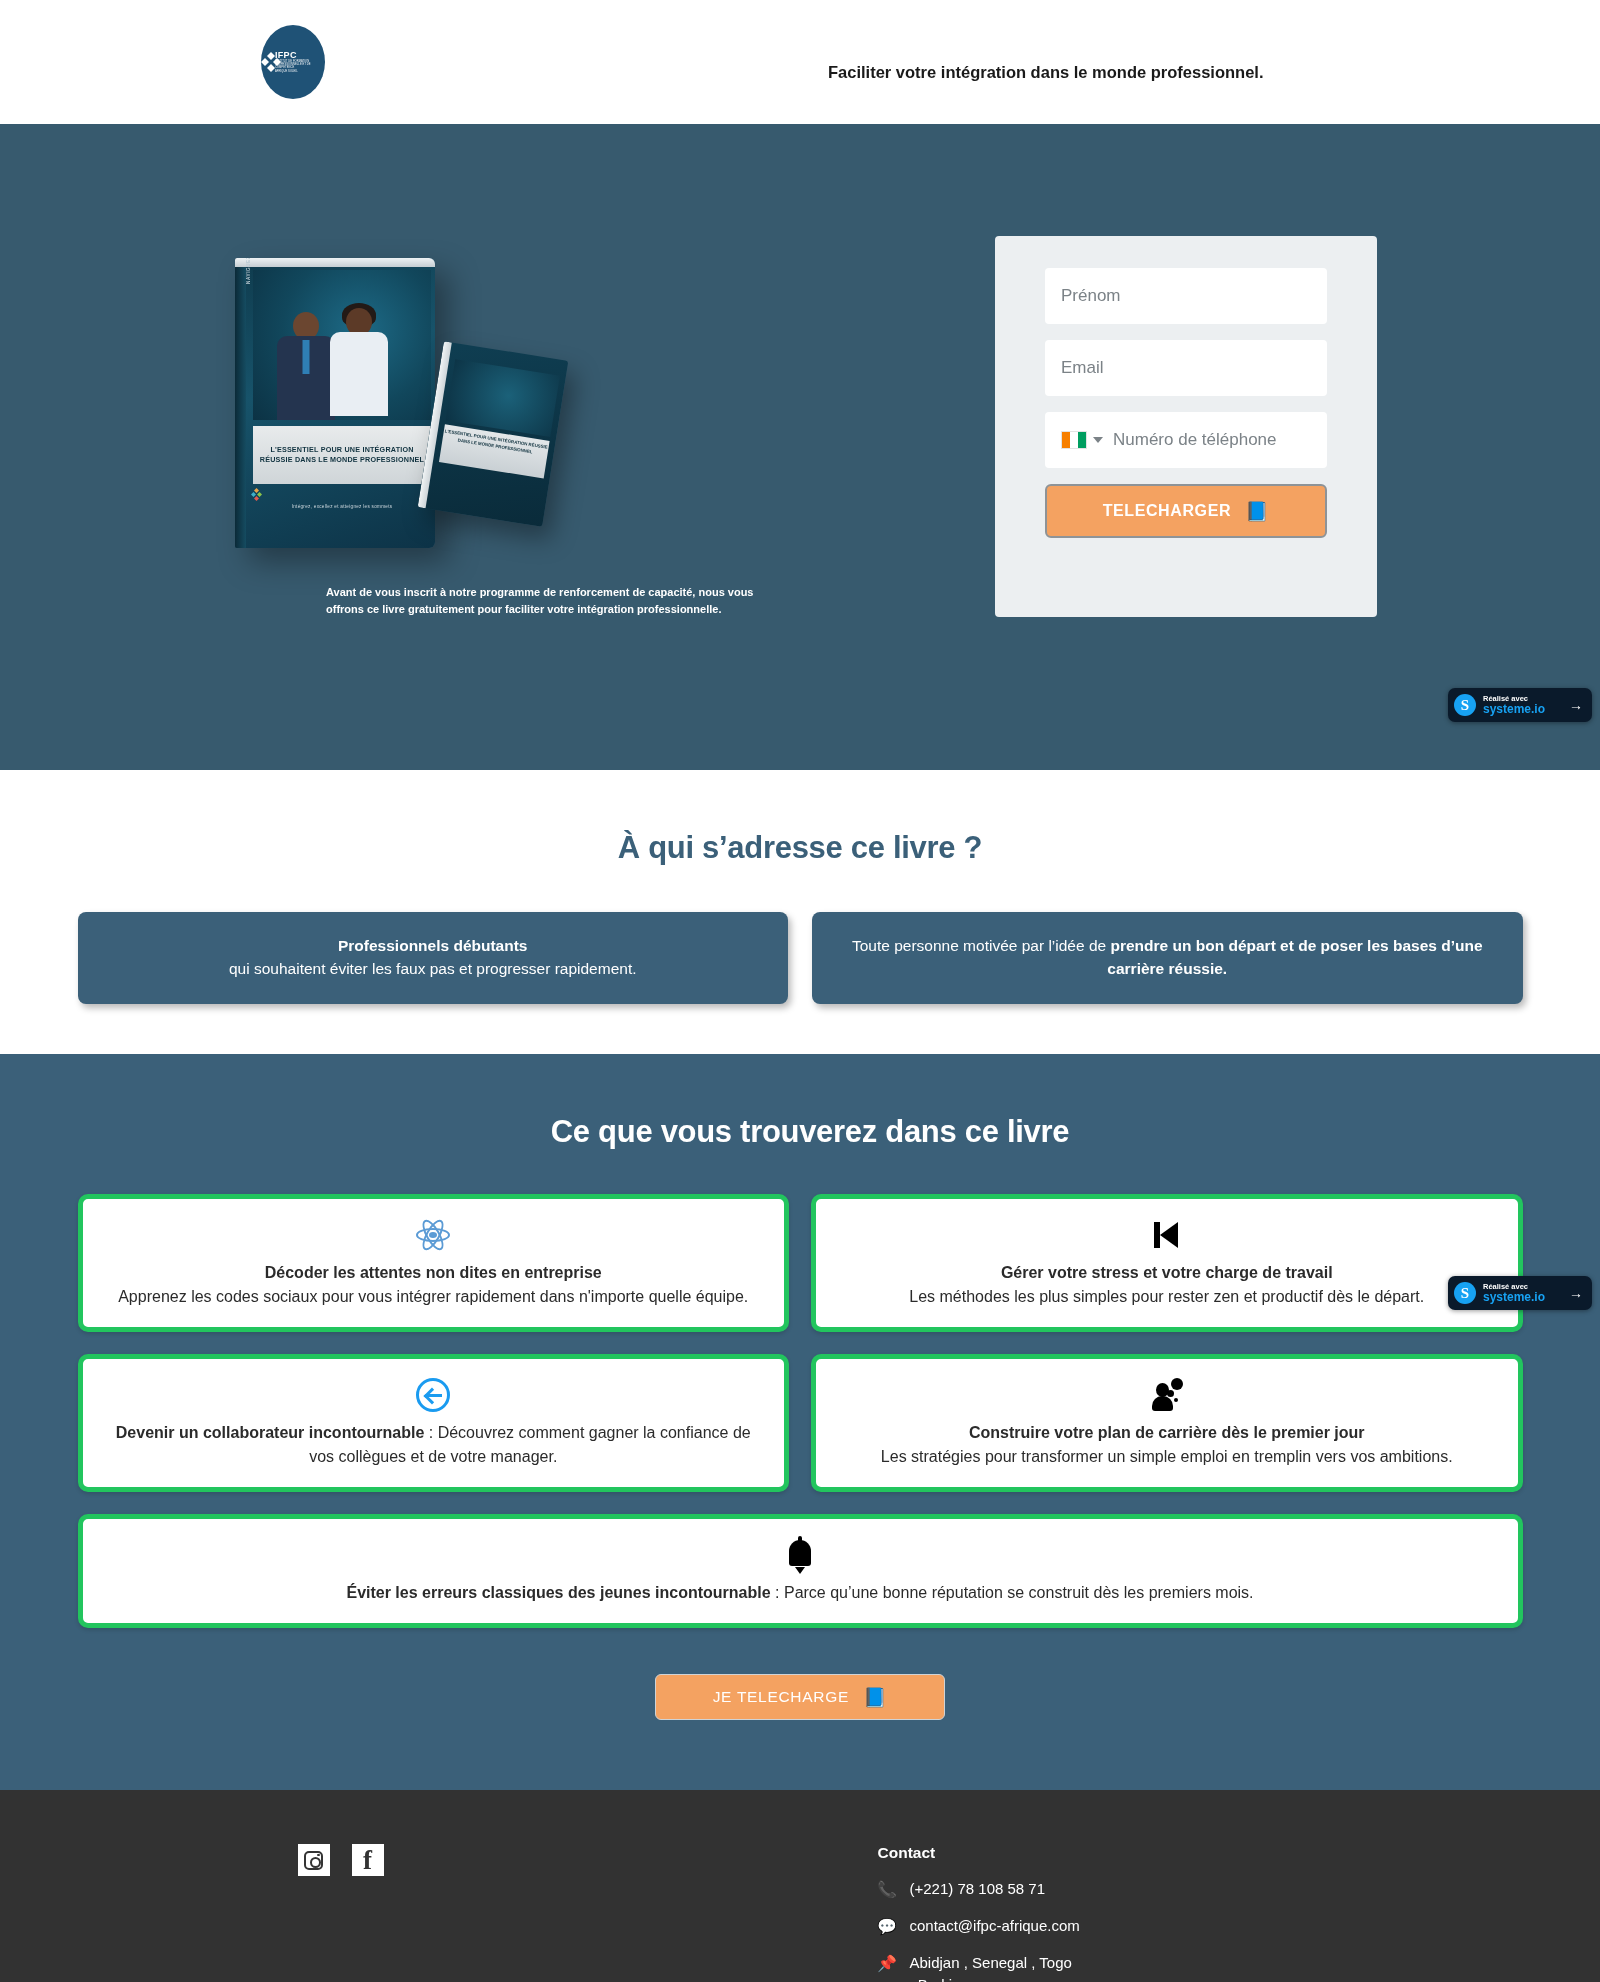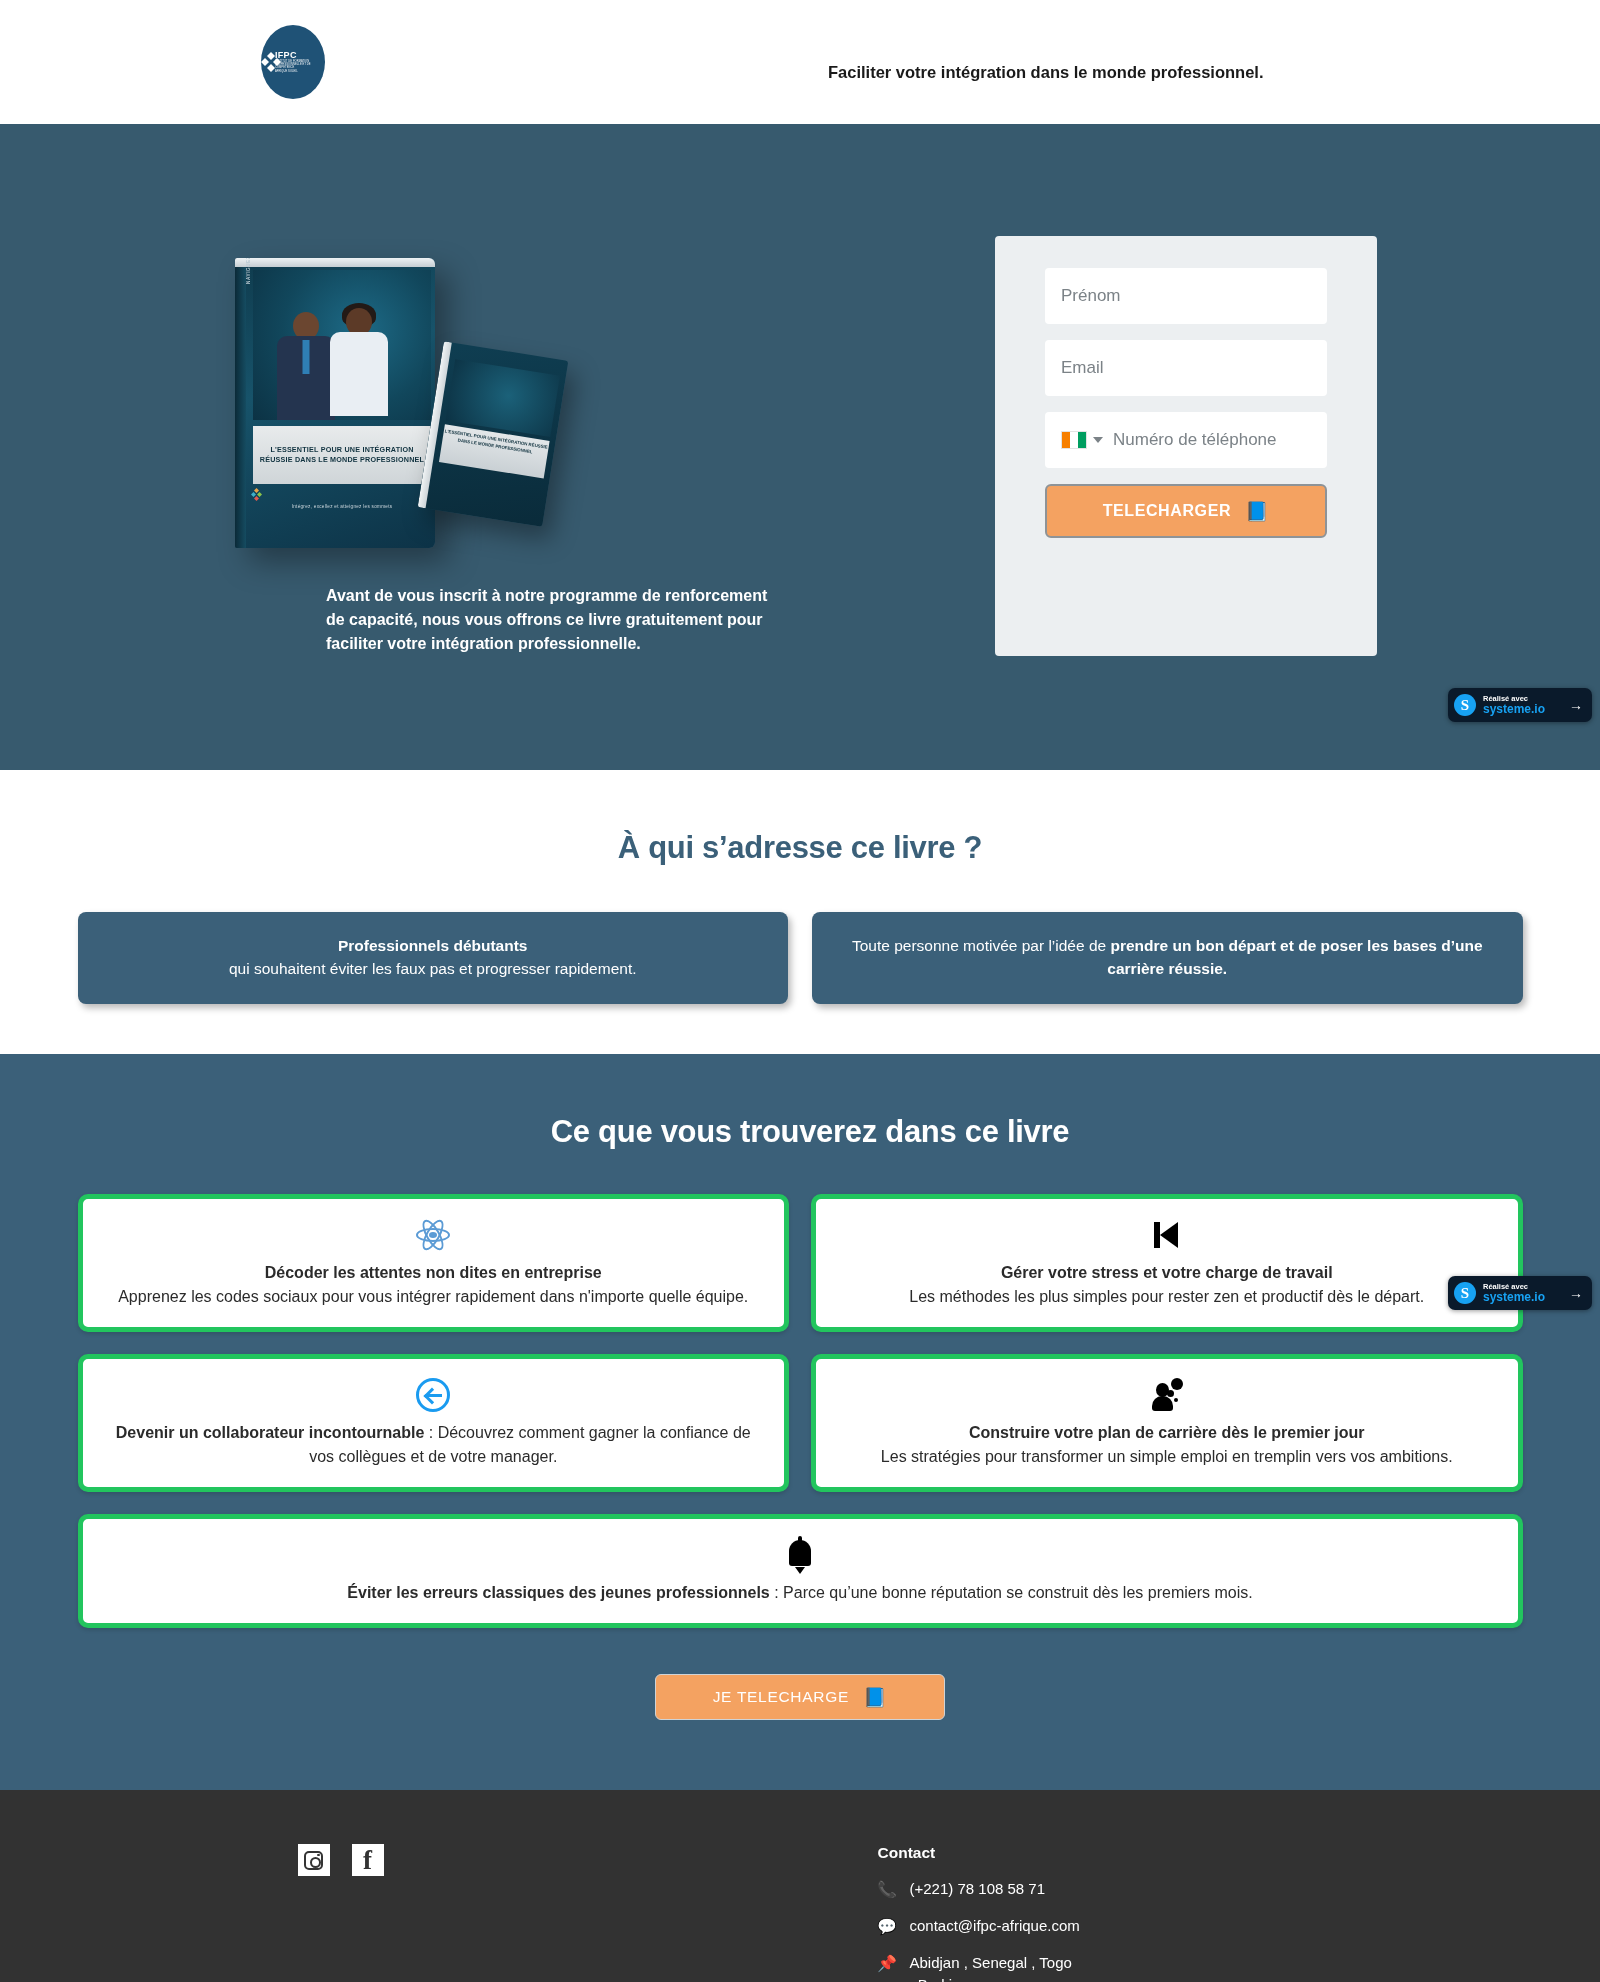--- a/index.html
+++ b/index.html
@@ -131,21 +131,21 @@
     overflow:hidden;
   }
   .book2-photo { position:absolute; left:14px; right:6px; top:16px; height:62px; background: radial-gradient(circle at 55% 45%, #1b6179, #0c3244); }
   .book2-band { position:absolute; left:14px; right:6px; top:82px; height:38px; background: linear-gradient(180deg,#e3e7e9,#c9d0d4); }
   .book2-band-txt { font-size:4.4px; font-weight:bold; color:#10323f; text-align:center; line-height:1.5; padding-top:4px; }
   .book2-edge { position:absolute; left:0; top:0; bottom:0; width:8px; background:linear-gradient(90deg,#f1f4f5,#cdd4d8); }
 
   .hero-desc {
     margin: 26px 0 0 196px;
     width: 450px;
-    font-size: 16px;
+    font-size: 11px;
     font-weight: bold;
     color: #ffffff;
     line-height: 1.5;
   }
 
   .hero-right { width: 670px; display:flex; justify-content:flex-start; }
   .form-card {
     margin-top: 58px; margin-left: 195px;
     width: 382px;
     background: #eceff1;
@@ -496,21 +496,21 @@
 
     <div class="feat-card feat-full">
       <div class="feat-icon">
         <span class="ico-bell">
           <i class="btop"></i>
             <i class="bb"></i>
             <i class="bclap"></i>
         </span>
       </div>
       <div class="feat-text">
-        <b>Éviter les erreurs classiques des jeunes professionnels</b><span> : Parce qu’une bonne réputation se construit dès les premiers mois.</span>
+        <b>Éviter les erreurs classiques des jeunes incontournable</b><span> : Parce qu’une bonne réputation se construit dès les premiers mois.</span>
       </div>
     </div>
 
   </div>
 
   <div class="cta-wrap">
     <button class="btn-cta">
       <span>JE TELECHARGE</span>
       <span class="book-glyph">📘</span>
     </button>

